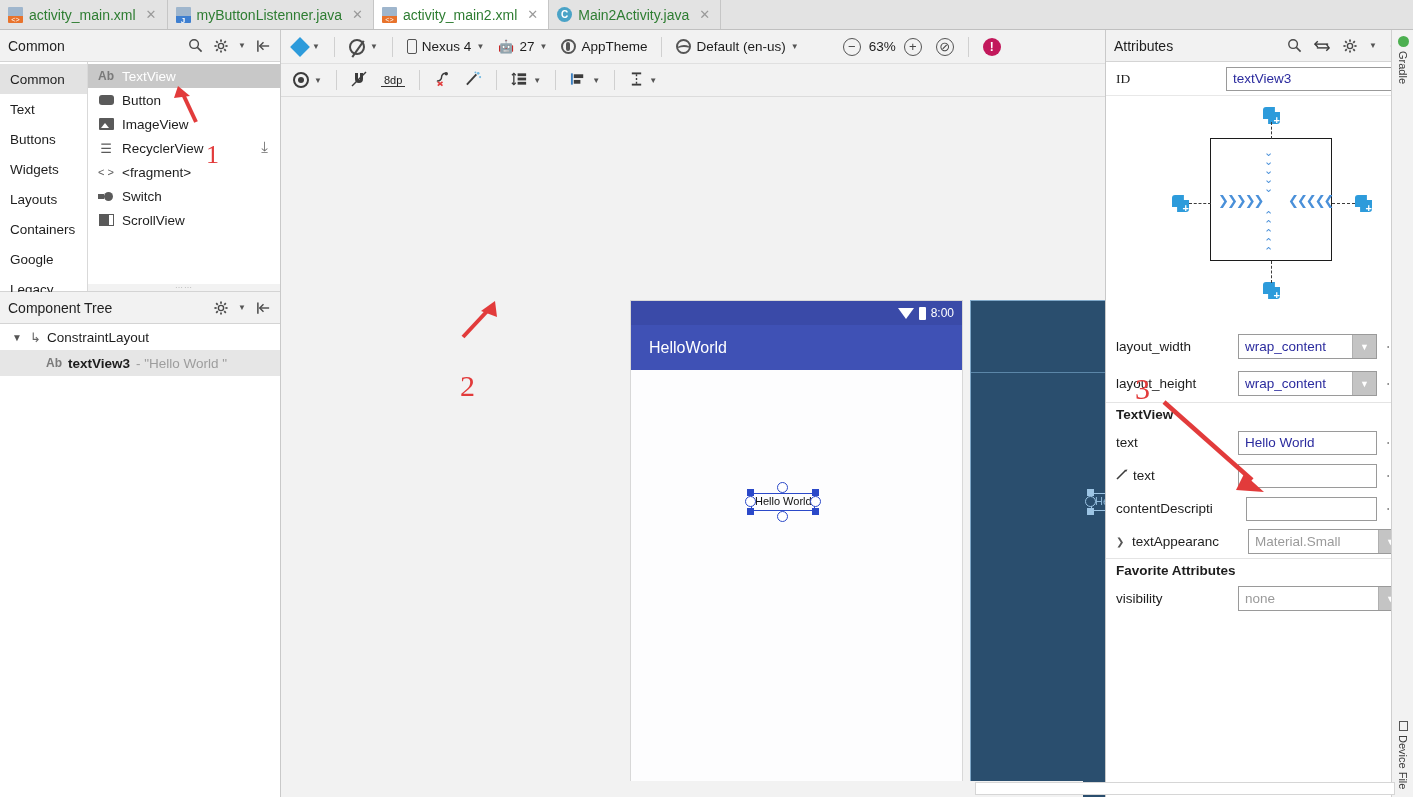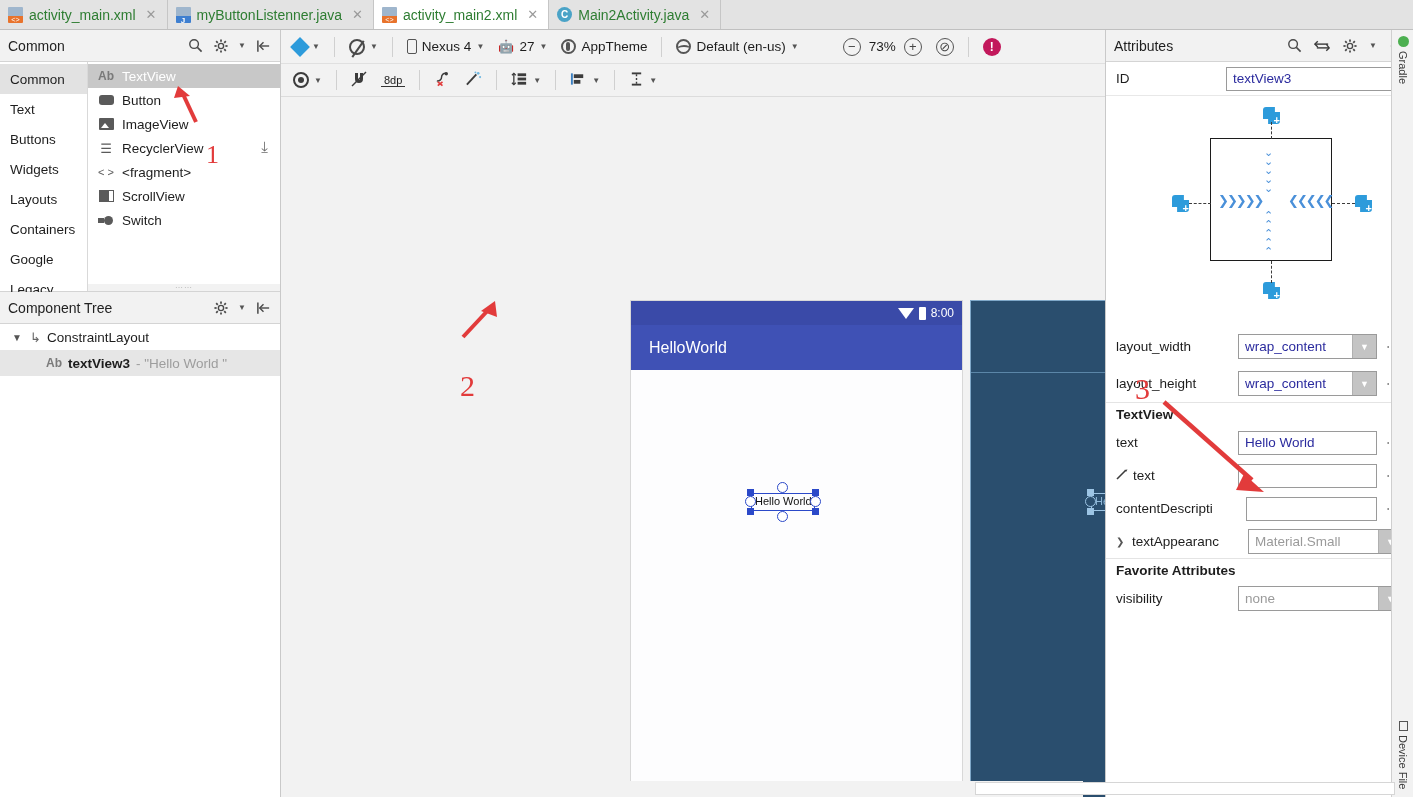--- a/index.html
+++ b/index.html
@@ -158,21 +158,21 @@
   
   .anno{position:absolute;color:#e23b3b;font-size:30px;font-family:"Liberation Serif",serif;}
   .arrow{position:absolute;pointer-events:none;}
 
   
   .rightcol{width:308px;background:#fff;border-left:1px solid #c9c9c9;display:flex;flex-direction:column;}
   .attr-head{height:32px;background:#f2f2f2;border-bottom:1px solid #d4d4d4;display:flex;
              align-items:center;padding:0 8px;gap:10px;}
   .attr-head .title{flex:1;font-size:14px;}
   .row-id{display:flex;align-items:center;height:34px;padding:0 10px;border-bottom:1px solid #e8e8e8;}
-  .row-id label{width:110px;font-size:13.5px;}
+  .row-id label{width:110px;font-size:13.5px;font-family:Liberation Serif, serif;}
   .fld{flex:1;height:24px;border:1px solid #9a9a9a;background:#fff;display:flex;align-items:center;
        padding:0 6px;font-size:13.5px;color:#2b2b9e;}
   .fld.empty{color:#333;}
   .cwidget{height:232px;position:relative;}
   .cw-box{position:absolute;left:104px;top:42px;width:122px;height:123px;border:1.6px solid #1c1c1c;
           background:#fff;}
   .anchor-ic{position:absolute;width:17px;height:17px;}
   .anchor-ic:before{content:"";position:absolute;inset:0;background:#2d9bdb;
       clip-path:polygon(0 0,70% 0,70% 30%,100% 30%,100% 100%,30% 100%,30% 70%,0 70%);border-radius:3px;}
   .anchor-ic:after{content:"+";position:absolute;right:0px;bottom:-2px;color:#fff;font-size:11px;
@@ -317,32 +317,32 @@
         <div class="pitem">
           <span class="pico rv-ico">☰</span>
           <span>RecyclerView</span>
         </div>
         <div class="pitem">
           <span class="pico">&lt;&nbsp;&gt;</span>
           <span>&lt;fragment&gt;</span>
         </div>
         <div class="pitem">
           <span class="pico">
-              <i class="sv-ico"></i>
-            </span>
-          <span>ScrollView</span>
-        </div>
-        <div class="pitem">
-          <span class="pico">
               <span class="sw-ico">
                 <i></i>
                 <b></b>
               </span>
             </span>
           <span>Switch</span>
+        </div>
+        <div class="pitem">
+          <span class="pico">
+              <i class="sv-ico"></i>
+            </span>
+          <span>ScrollView</span>
         </div>
         <span class="dl-ico">⤓</span>
         <div class="pal-divider">⋯⋯</div>
       </div>
     </div>
 
     <div class="panel-head">
       <span class="title">Component Tree</span>
       <span class="hicon">
         <svg width="14" height="14" viewBox="0 0 16 16">
@@ -413,21 +413,21 @@
       <div class="sep"></div>
       <div class="tbtn">
         <span class="globe"></span>
         <span>Default (en-us)</span>
         <span class="caret">▼</span>
       </div>
       <div style="width:28px"></div>
       <div class="tbtn">
           <span class="zic">−</span>
         </div>
-      <span style="font-size:13.5px;">73%</span>
+      <span style="font-size:13.5px;">63%</span>
       <div class="tbtn">
           <span class="zic">+</span>
         </div>
       <div class="tbtn">
           <span class="zic">⊘</span>
         </div>
       <div class="sep"></div>
       <div class="tbtn">
           <span class="errdot">!</span>
         </div>

